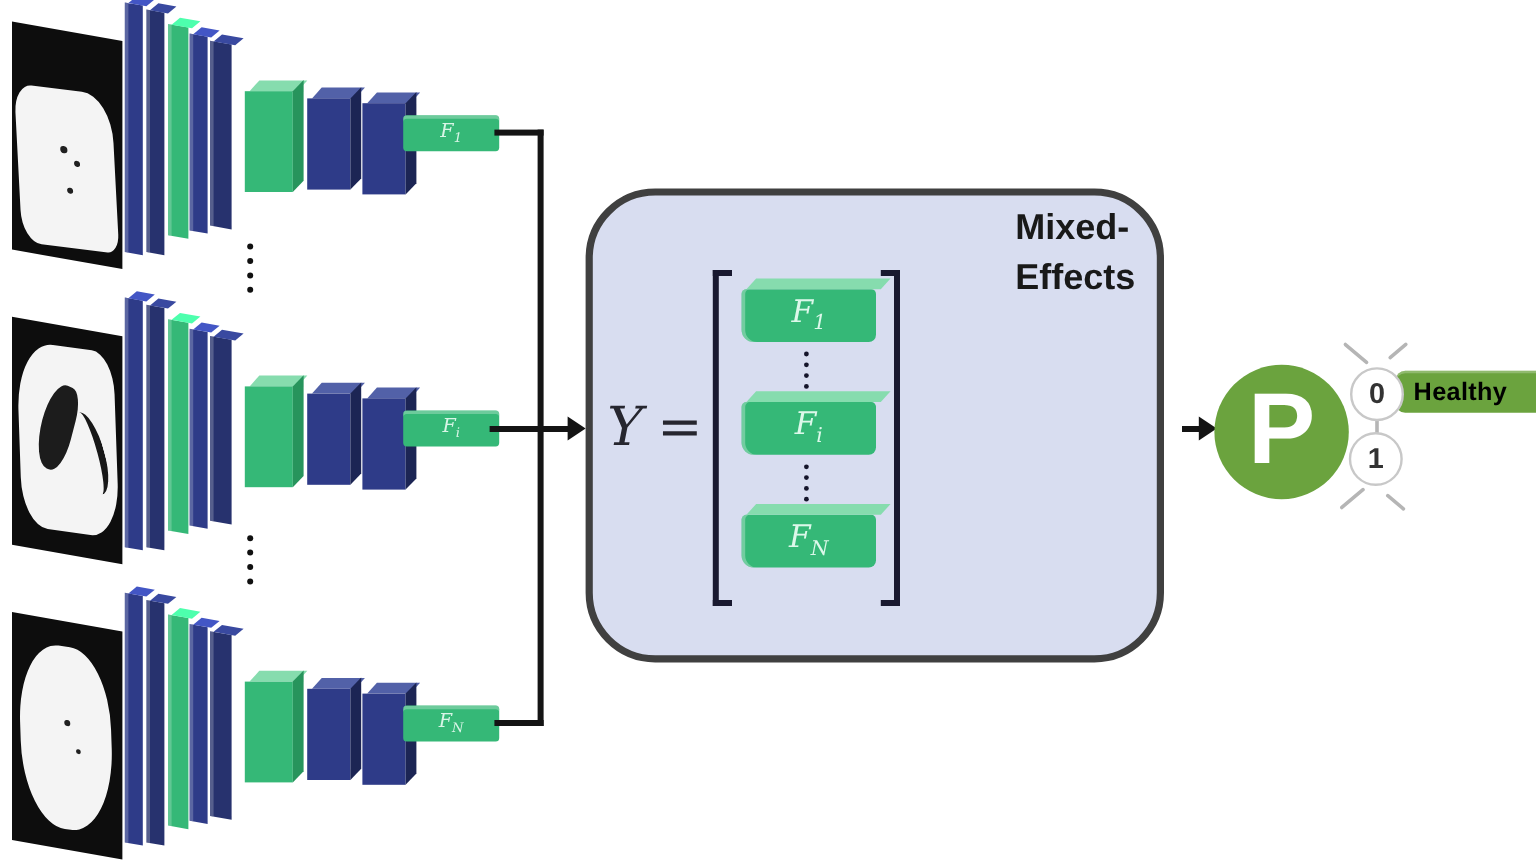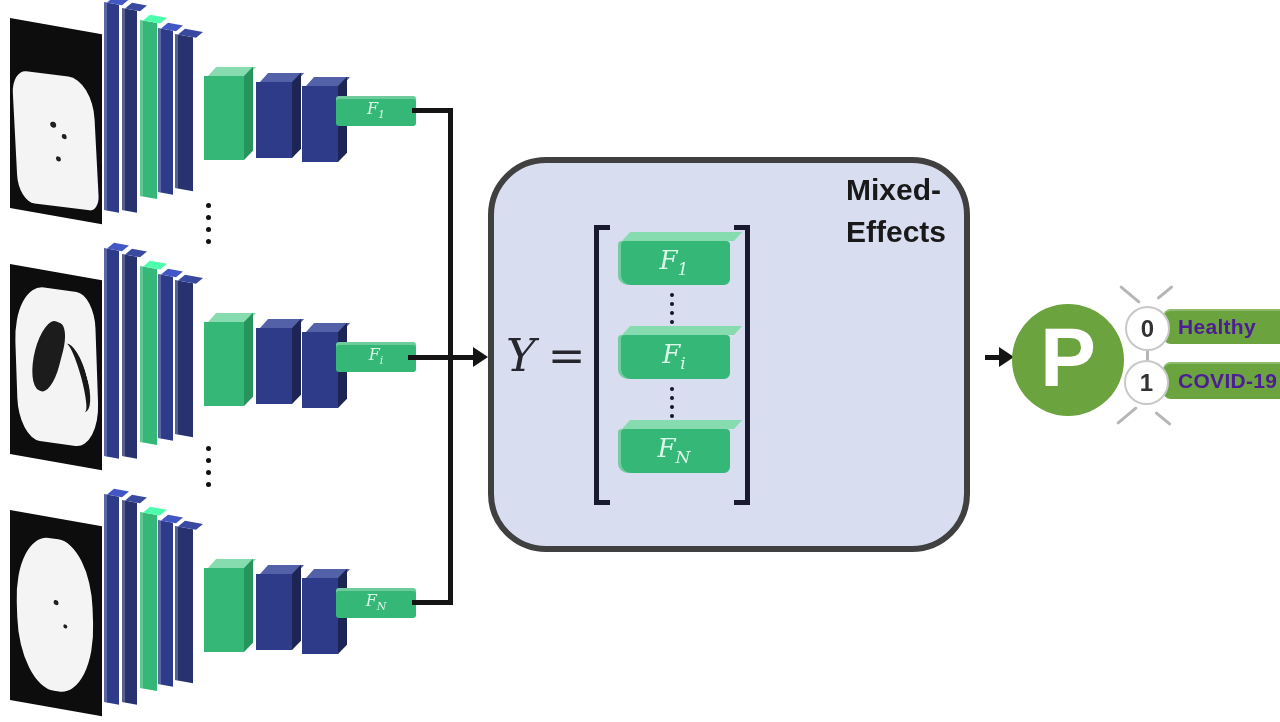--- a/index.html
+++ b/index.html
@@ -108,21 +108,21 @@
   .sp1{left:1117px;top:293px;width:26px;transform:rotate(40deg);}
   .sp2{left:1155px;top:291px;width:20px;transform:rotate(-40deg);}
   .spm{left:1146px;top:349px;width:3px;height:14px;}
   .sp3{left:1114px;top:414px;width:26px;transform:rotate(-40deg);}
   .sp4{left:1153px;top:417px;width:20px;transform:rotate(40deg);}
 
   .obar{position:absolute;left:1163px;height:35px;background:#6ba33e;z-index:2;
         border-radius:8px 0 0 8px;width:117px;display:flex;align-items:center;
         box-shadow:inset 0 2px 0 rgba(255,255,255,.25);}
   .obar1{top:309px;} .obar2{top:362px;height:37px;}
-  .olabel{font-size:21px;font-weight:700;color:#4c1d95;padding-left:15px;letter-spacing:.3px;}
+  .olabel{font-size:21px;font-weight:700;color:#000000;padding-left:15px;letter-spacing:.3px;}
 
   .ocircle{position:absolute;width:45px;height:45px;border-radius:50%;background:#ffffff;
         border:2px solid #c8c8c8;box-sizing:border-box;display:flex;align-items:center;
         justify-content:center;font-size:24px;font-weight:700;color:#333333;z-index:3;}
   .oc1{left:1125px;top:306px;} .oc2{left:1124px;top:360px;}
 </style>
 </head>
 <body>
 
 <div class="stage">
@@ -274,19 +274,16 @@
 
   <div class="spoke sp1"></div>
   <div class="spoke sp2"></div>
   <div class="spoke spm"></div>
   <div class="spoke sp3"></div>
   <div class="spoke sp4"></div>
 
   <div class="obar obar1">
     <span class="olabel">Healthy</span>
   </div>
-  <div class="obar obar2">
-    <span class="olabel">COVID-19</span>
-  </div>
   <div class="ocircle oc1">0</div>
   <div class="ocircle oc2">1</div>
 
 </div>
 
 </body></html>

